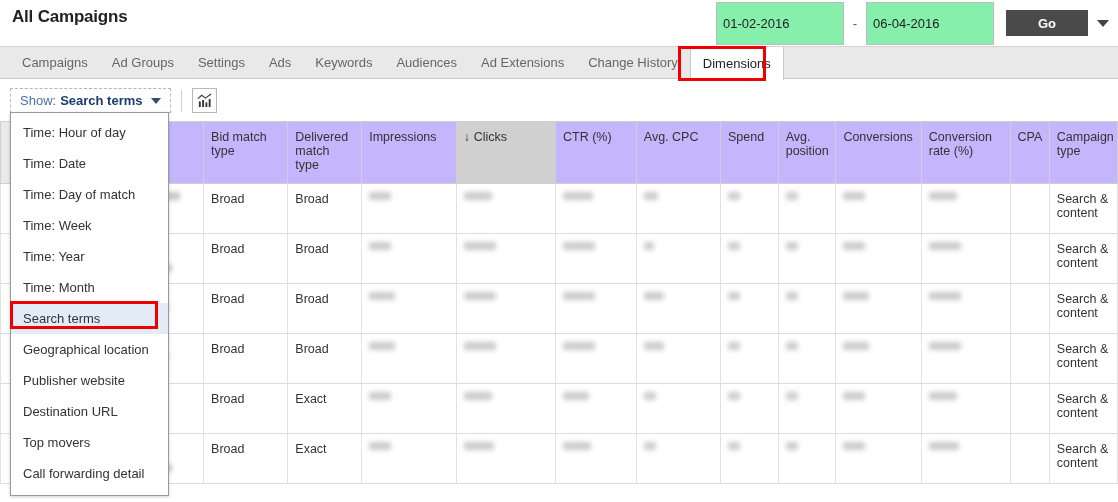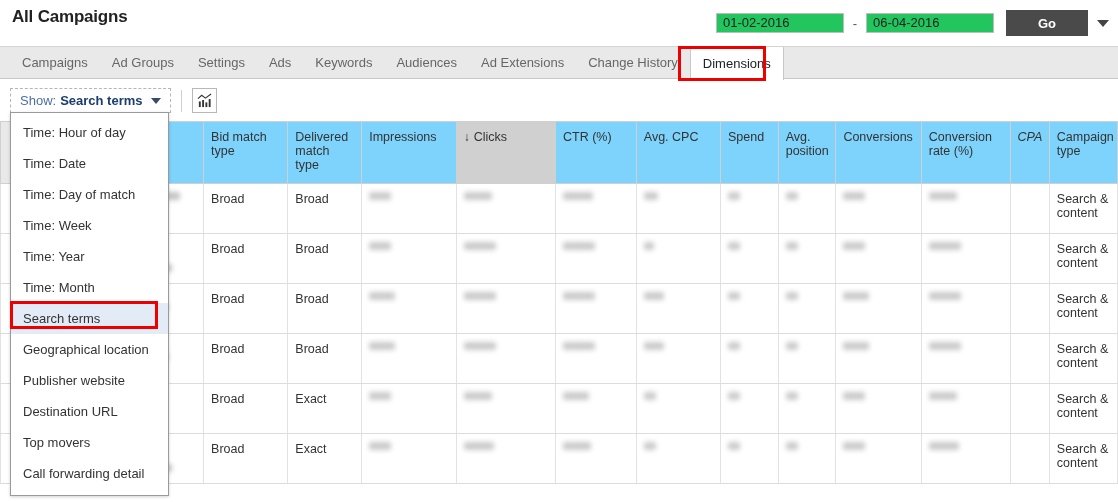--- a/index.html
+++ b/index.html
@@ -27,23 +27,23 @@
   }
 
   .daterange {
     position: absolute;
     right: 0px; top: 8px;
     display: flex;
     align-items: center;
     height: 30px;
   }
   .date-input {
-    width: 128px; height: 20px;
+    width: 128px; height: 43px;
     border: 1px solid #bdbdbd;
-    background: #22c55e;
+    background: #86efac;
     font-family: "Liberation Sans", sans-serif;
     font-size: 13px;
     color: #222;
     padding: 0 6px;
     line-height: 24px;
     outline: none;
   }
   .date-sep { width: 22px; text-align: center; color:#555; font-size: 13px; }
   .go-btn {
     width: 82px; height: 26px;
@@ -184,21 +184,21 @@
     height: 381px;
     overflow: hidden;
   }
   table.data {
     border-collapse: collapse;
     table-layout: fixed;
     width: 1118px;
     font-size: 12.5px;
   }
   table.data thead th {
-    background: #7dd3fc;
+    background: #c4b5fd;
     border: 1px solid #d0d0d0;
     border-top: 1px solid #d0d0d0;
     color: #333;
     font-weight: normal;
     font-size: 12.5px;
     text-align: left;
     vertical-align: top;
     padding: 8px 7px 10px 7px;
     height: 62px;
   }
@@ -292,21 +292,21 @@
             <th style="width: 73px;">Bid match type</th>
             <th style="width: 64px;">Delivered match type</th>
             <th style="width: 82px;">Impressions</th>
             <th class="sorted" style="width: 86px;"><span class="arrow-dn">↓</span><span>Clicks</span></th>
             <th style="width: 70px;">CTR (%)</th>
             <th style="width: 73px;">Avg. CPC</th>
             <th style="width: 50px;">Spend</th>
             <th style="width: 50px;">Avg. position</th>
             <th style="width: 74px;">Conversions</th>
             <th style="width: 77px;">Conversion rate (%)</th>
-            <th style="width: 34px; font-style: italic;">CPA</th>
+            <th style="width: 34px;">CPA</th>
             <th style="width: 59px;">Campaign type</th>
           </tr>
       </thead>
       <tbody id="body-rows">
           <tr>
             <td class="cb"></td>
             <td>
               <span class="redact link" style="width: 62px; height: 9px;"></span>
             </td>
             <td>

